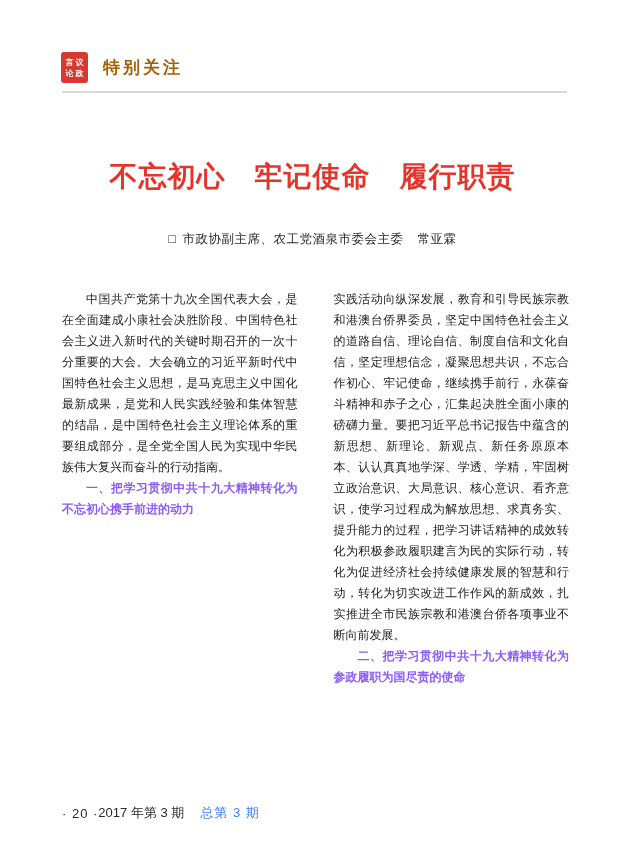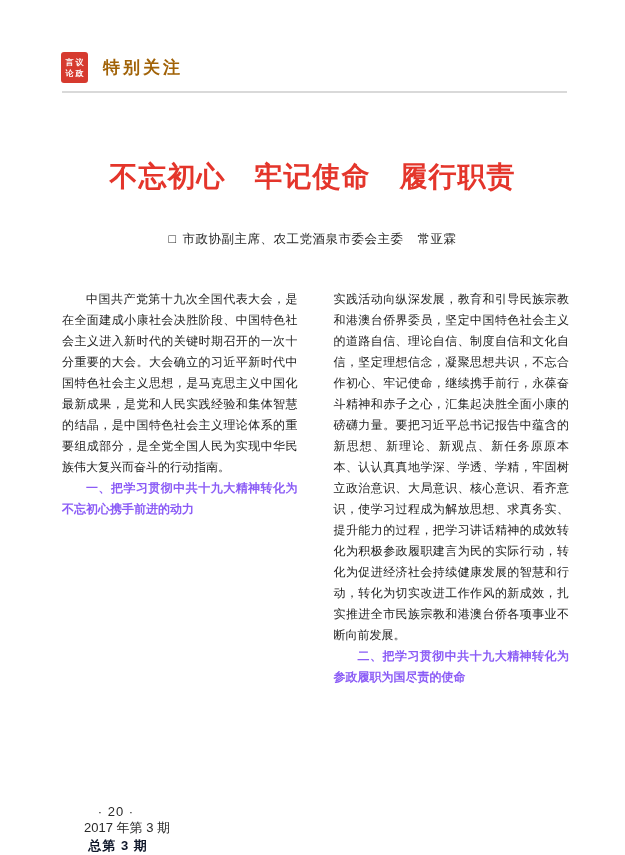--- a/index.html
+++ b/index.html
@@ -85,28 +85,28 @@
   .subhead{
     font-family:Liberation Serif, serif;
     font-weight:bold;
     color:#8b5cf6;
     text-indent:2em;
   }
   
   .page-footer{
     position:absolute;top:804px;left:62px;
     font-size:13px;color:#2a2a2a;
-    display:flex;align-items:center;flex-direction:column;
+    display:flex;align-items:center;
   }
   .page-number{letter-spacing:1px;}
-  .issue-label{margin-left:22px;}
+  .issue-label{}
   .cumulative-issue{
-    margin-left:4px;
-    color:#0f172a;
-    font-weight:700;
+    margin-left:16px;
+    color:#3b82f6;
+    font-weight:400;
     letter-spacing:1px;
   }
 </style>
 </head>
 <body>
 
 <div class="page">
 
   <div class="page-header">
     <div class="seal">

